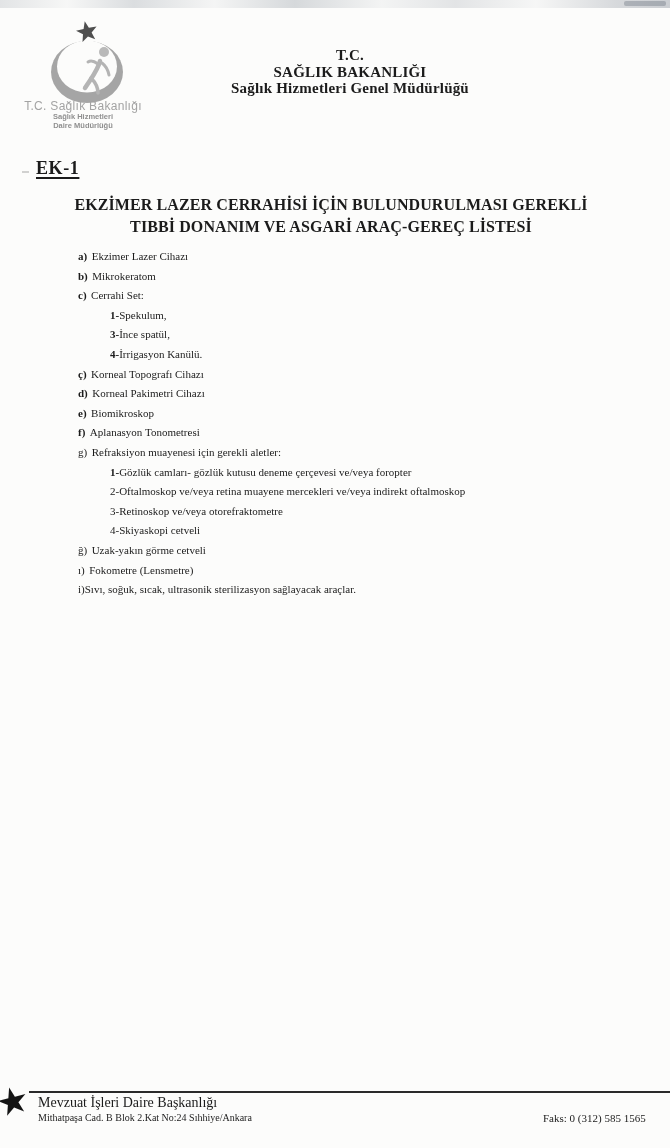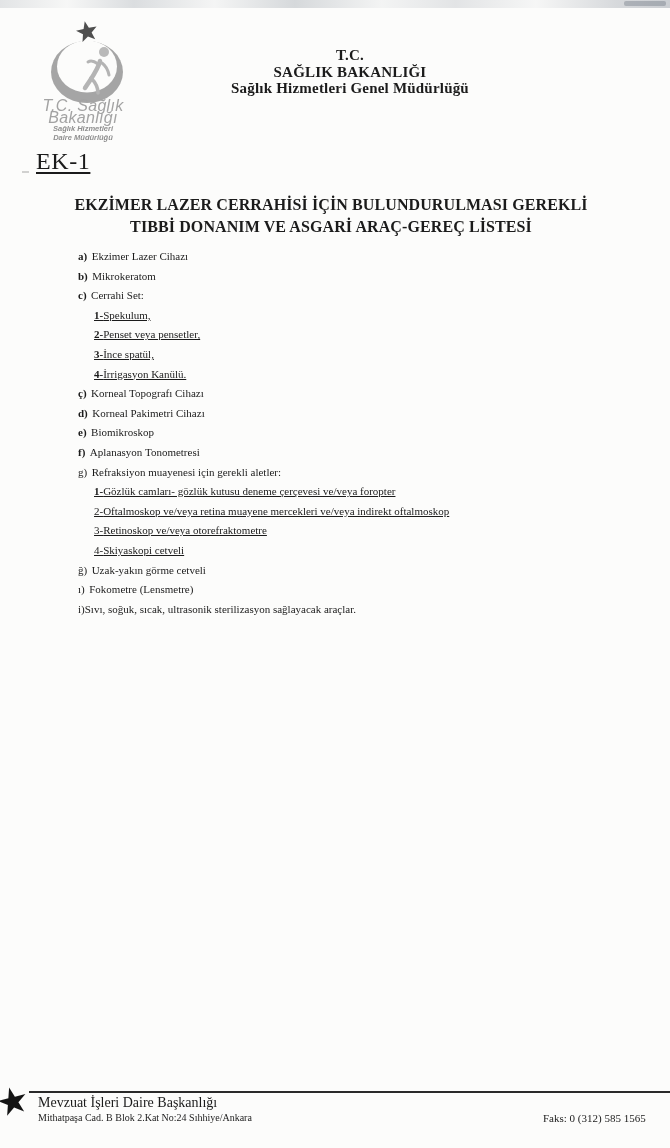--- a/index.html
+++ b/index.html
@@ -17,40 +17,40 @@
       rgba(104,116,128,.26) 44%, rgba(104,116,128,.06) 57%,
       rgba(100,110,124,.17) 68%, rgba(100,110,124,.04) 80%,
       rgba(96,106,120,.24) 92%, rgba(90,100,116,.30) 100%);
   }
   .noise-dab{position:absolute;right:4px;top:1px;width:42px;height:5px;background:rgba(70,80,95,.28);border-radius:2px;}
 
   
   .logo{position:absolute;left:45px;top:20px;width:85px;height:85px;}
   .logo-captions{position:absolute;left:22px;top:100px;width:122px;text-align:center;
     font-family:"Liberation Sans", sans-serif;}
-  .cap1{font-size:16px;line-height:12px;color:#a3a3a3;letter-spacing:.3px;font-style:italic;}
-  .cap2{font-size:7.5px;line-height:9px;color:#8f8f8f;font-weight:bold;font-style:italic;}
+  .cap1{font-size:12px;line-height:12px;color:#a3a3a3;letter-spacing:.3px;}
+  .cap2{font-size:7.5px;line-height:9px;color:#8f8f8f;font-weight:bold;}
 
   
   .letterhead{position:absolute;left:230px;top:47px;width:240px;text-align:center;
     font-weight:bold;font-size:15px;line-height:16.5px;letter-spacing:.2px;font-family:Liberation Serif, serif;}
 
   
-  .annex{position:absolute;left:36px;top:148px;font-weight:normal;font-size:24px;
+  .annex{position:absolute;left:36px;top:158px;font-weight:bold;font-size:18px;
     letter-spacing:.6px;text-decoration:underline;text-decoration-thickness:2px;text-underline-offset:3px;}
   .stray-mark{position:absolute;left:22px;top:171px;width:7px;height:2px;background:rgba(130,130,130,.35);}
 
   
   .doc-title{position:absolute;left:55px;top:194px;width:552px;text-align:center;
     font-weight:bold;font-size:16px;line-height:21.5px;letter-spacing:.1px;}
 
   
   .list{position:absolute;left:78px;top:247px;width:578px;font-size:11px;line-height:19.6px;}
   .row{white-space:nowrap;}
-  .row.sub{margin-left:16px;text-decoration:underline;}
+  .row.sub{margin-left:32px;}
   .row .m{display:inline;}
   .row.bm .m{font-weight:bold;}
   .row.sp .m{margin-right:4.5px;}
 
   
   .f-star{position:absolute;left:-4px;top:1081px;width:40px;height:40px;color:#141414;
     font-size:37px;line-height:40px;transform:rotate(-14deg);}
   .f-star::before{content:"\2605";}
   .f-rule{position:absolute;left:29px;top:1091px;width:641px;height:2px;background:#2a2a2a;}
   .f-dept{position:absolute;left:38px;top:1095px;font-size:14px;}
@@ -98,21 +98,20 @@
   <div class="doc-title">
     <div>EKZİMER LAZER CERRAHİSİ İÇİN BULUNDURULMASI GEREKLİ</div>
     <div>TIBBİ DONANIM VE ASGARİ ARAÇ-GEREÇ LİSTESİ</div>
   </div>
 
   <div class="list">
     <div class="row bm sp"><span class="m">a)</span><span class="t">Ekzimer Lazer Cihazı</span></div>
     <div class="row bm sp"><span class="m">b)</span><span class="t">Mikrokeratom</span></div>
     <div class="row bm sp"><span class="m">c)</span><span class="t">Cerrahi Set:</span></div>
     <div class="row sub bm"><span class="m">1-</span><span class="t">Spekulum,</span></div>
-    <div class="row sub bm"><span class="m">2-</span><span class="t">Penset veya pensetler,</span></div>
     <div class="row sub bm"><span class="m">3-</span><span class="t">İnce spatül,</span></div>
     <div class="row sub bm"><span class="m">4-</span><span class="t">İrrigasyon Kanülü.</span></div>
     <div class="row bm sp"><span class="m">ç)</span><span class="t">Korneal Topografı Cihazı</span></div>
     <div class="row bm sp"><span class="m">d)</span><span class="t">Korneal Pakimetri Cihazı</span></div>
     <div class="row bm sp"><span class="m">e)</span><span class="t">Biomikroskop</span></div>
     <div class="row bm sp"><span class="m">f)</span><span class="t">Aplanasyon Tonometresi</span></div>
     <div class="row sp"><span class="m">g)</span><span class="t">Refraksiyon muayenesi için gerekli aletler:</span></div>
     <div class="row sub bm"><span class="m">1-</span><span class="t">Gözlük camları- gözlük kutusu deneme çerçevesi ve/veya foropter</span></div>
     <div class="row sub"><span class="m">2-</span><span class="t">Oftalmoskop ve/veya retina muayene mercekleri ve/veya indirekt oftalmoskop</span></div>
     <div class="row sub"><span class="m">3-</span><span class="t">Retinoskop ve/veya otorefraktometre</span></div>

